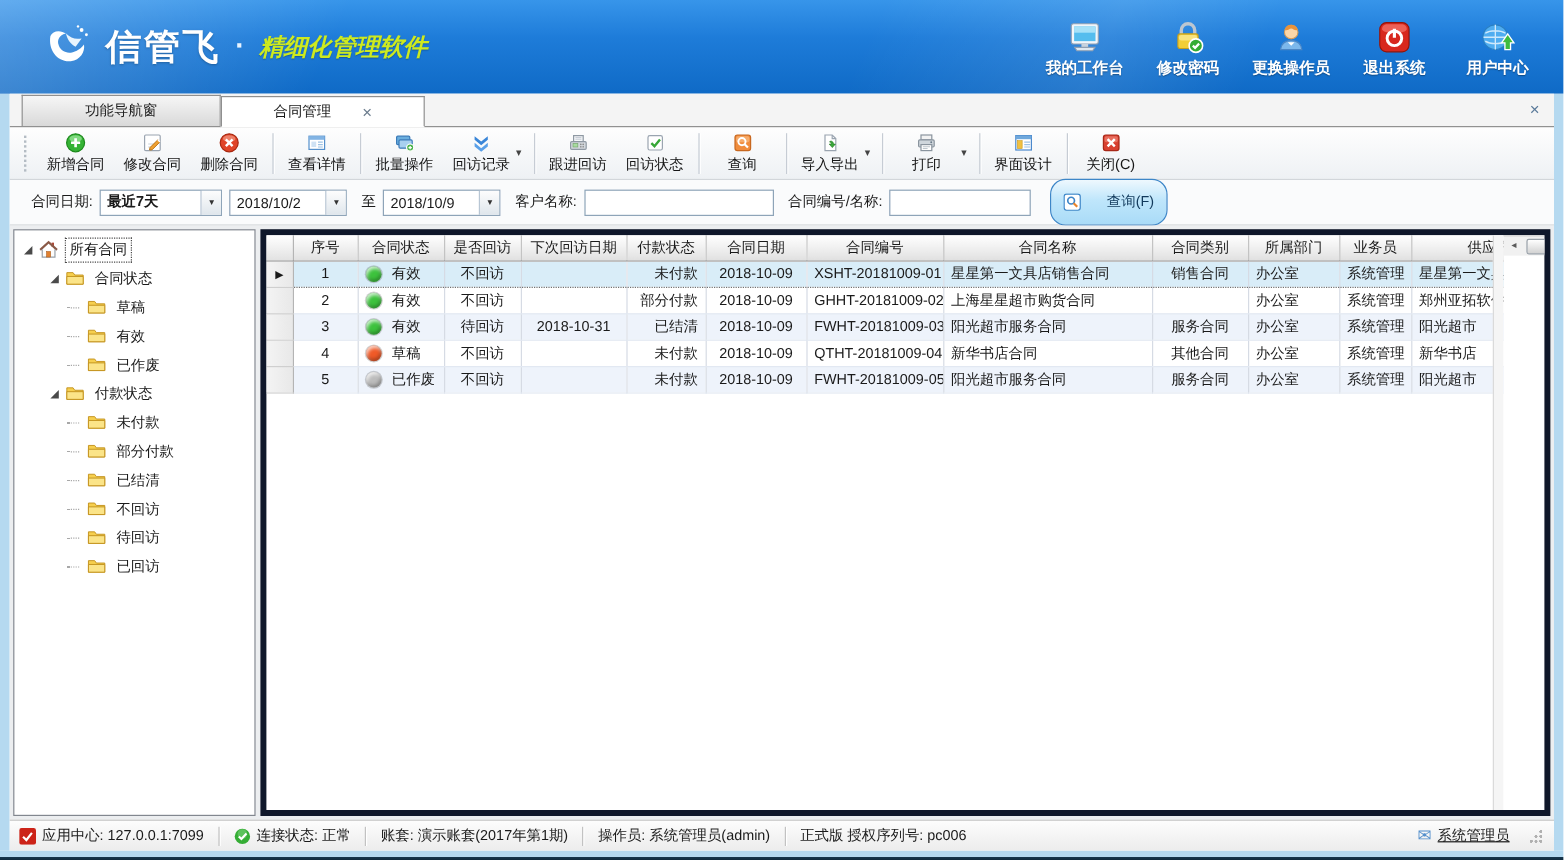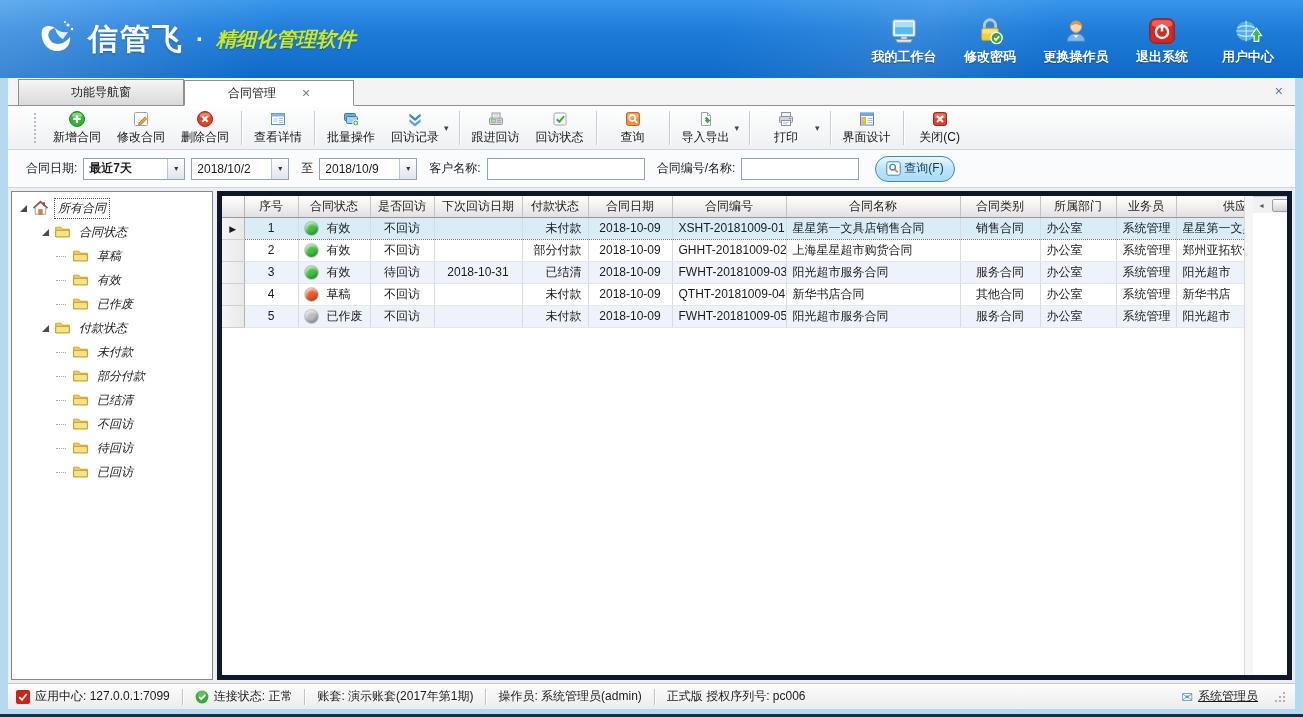--- a/index.html
+++ b/index.html
@@ -24,51 +24,51 @@
 
   
   .tabstrip { height:28px; background:#f4f4f4; border-bottom:1px solid #919191; display:flex; align-items:flex-end; padding-left:10px; position:relative; }
   .tab { height:26px; display:flex; align-items:center; justify-content:center; font-size:12px; }
   .tab.inactive { width:166px; background:linear-gradient(#f6f6f6,#d9d9d9); border:1px solid #8f8f8f; border-bottom:none; color:#222; cursor:pointer; }
   .tab.active { width:170px; background:#fff; border:1px solid #8f8f8f; border-bottom:1px solid #fff; margin-bottom:-1px; position:relative; z-index:2; cursor:default; gap:26px; }
   .tab-close { color:#6b7c8d; font-size:14px; line-height:1; cursor:pointer; }
   .strip-close { position:absolute; right:12px; top:5px; color:#5a7a9a; font-size:14px; cursor:pointer; }
 
   
-  .toolbar { height:44px; background:linear-gradient(#fefefe,#eef1f4); border-bottom:1px solid #d2d6da; display:flex; align-items:center; padding-left:24px; }
+  .toolbar { height:44px; background:linear-gradient(#fefefe,#eef1f4); border-bottom:1px solid #d2d6da; display:flex; align-items:center; padding-left:10px; }
   .tb-grip { width:5px; height:30px; border-left:2px dotted #b4bcc4; margin:0 6px 0 2px; }
   .tb-btn { display:flex; align-items:center; cursor:pointer; padding:2px 6px; }
   .tb-core { display:flex; flex-direction:column; align-items:center; gap:1px; min-width:52px; }
   .tb-label { font-size:12px; color:#151515; white-space:nowrap; }
   .tb-caret { font-size:9px; color:#444; margin-left:3px; align-self:center; }
   .tb-sep { width:1px; height:34px; background:#c6ccd4; box-shadow:1px 0 0 #fff; margin:0 4px; }
   .tb-ico { width:18px; height:18px; display:block; }
 
   
   .filterbar { height:38px; background:#fafbfc; border-bottom:1px solid #d2d6da; display:flex; align-items:center; padding:0 12px; gap:6px; }
   .f-label { white-space:nowrap; margin-left:6px; }
   .combo { height:22px; background:#fff; border:1px solid #8ea4b8; display:flex; align-items:center; cursor:pointer; }
   .combo-text { flex:1; padding:0 5px; white-space:nowrap; font-size:12px; }
   .combo-btn { width:17px; height:100%; border-left:1px solid #b8c6d4; background:linear-gradient(#fdfdfd,#dfe6ec); display:flex; align-items:center; justify-content:center; font-size:8px; color:#333; }
   .combo.preset { width:102px; font-weight:bold; }
   .combo.date { width:98px; }
   .txt-input { height:22px; border:1px solid #8ea4b8; background:#fff; font-size:12px; padding:0 4px; font-family:inherit; }
   .txt-input.customer { width:158px; }
   .txt-input.contract { width:118px; }
-  .search-btn { height:26px; margin-left:10px; display:flex; align-items:center; gap:3px; padding:0 10px;
+  .search-btn { height:39px; margin-left:10px; display:flex; align-items:center; gap:21px; padding:0 10px;
     border:1px solid #3d86c8; border-radius:13px; background:linear-gradient(#eef8fe,#bfe6fb 45%,#a9dbf7); cursor:pointer; font-size:12px; color:#123a5c; }
   .search-btn .mag { width:15px; height:15px; }
 
   
   .main { flex:1; background:#eceef0; border-left:8px solid #b5d9f0; border-right:8px solid #b5d9f0; display:flex; padding:3px; overflow:hidden; }
   .mainwrap { flex:1; display:flex; flex-direction:column; overflow:hidden; border-left:8px solid #b5d9f0; border-right:8px solid #b5d9f0; }
 
   
   .tree-panel { width:202px; background:#fff; border:1px solid #82878f; margin-right:4px; overflow:hidden; padding-top:4px; }
-  .tree-row { height:24px; display:flex; align-items:center; gap:5px; white-space:nowrap; cursor:pointer;font-style:italic; }
+  .tree-row { height:24px; display:flex; align-items:center; gap:5px; white-space:nowrap; cursor:pointer; }
   .tree-row.root { padding-left:8px; }
   .tree-row.group { padding-left:30px; }
   .tree-row.leaf { padding-left:60px; }
   .exp { width:0; height:0; border-bottom:7px solid #4a4a4a; border-left:7px solid transparent; flex:none; }
   .tree-label { font-size:12px; padding:1px 3px; }
   .tree-label.focused { border:1px dotted #4a4a4a; background:#fff; }
   .t-ico { width:17px; height:16px; flex:none; }
   .leaf .dotstub { width:10px; border-top:1px dotted #a8a8a8; margin-left:-16px; margin-right:1px; }
 
   

